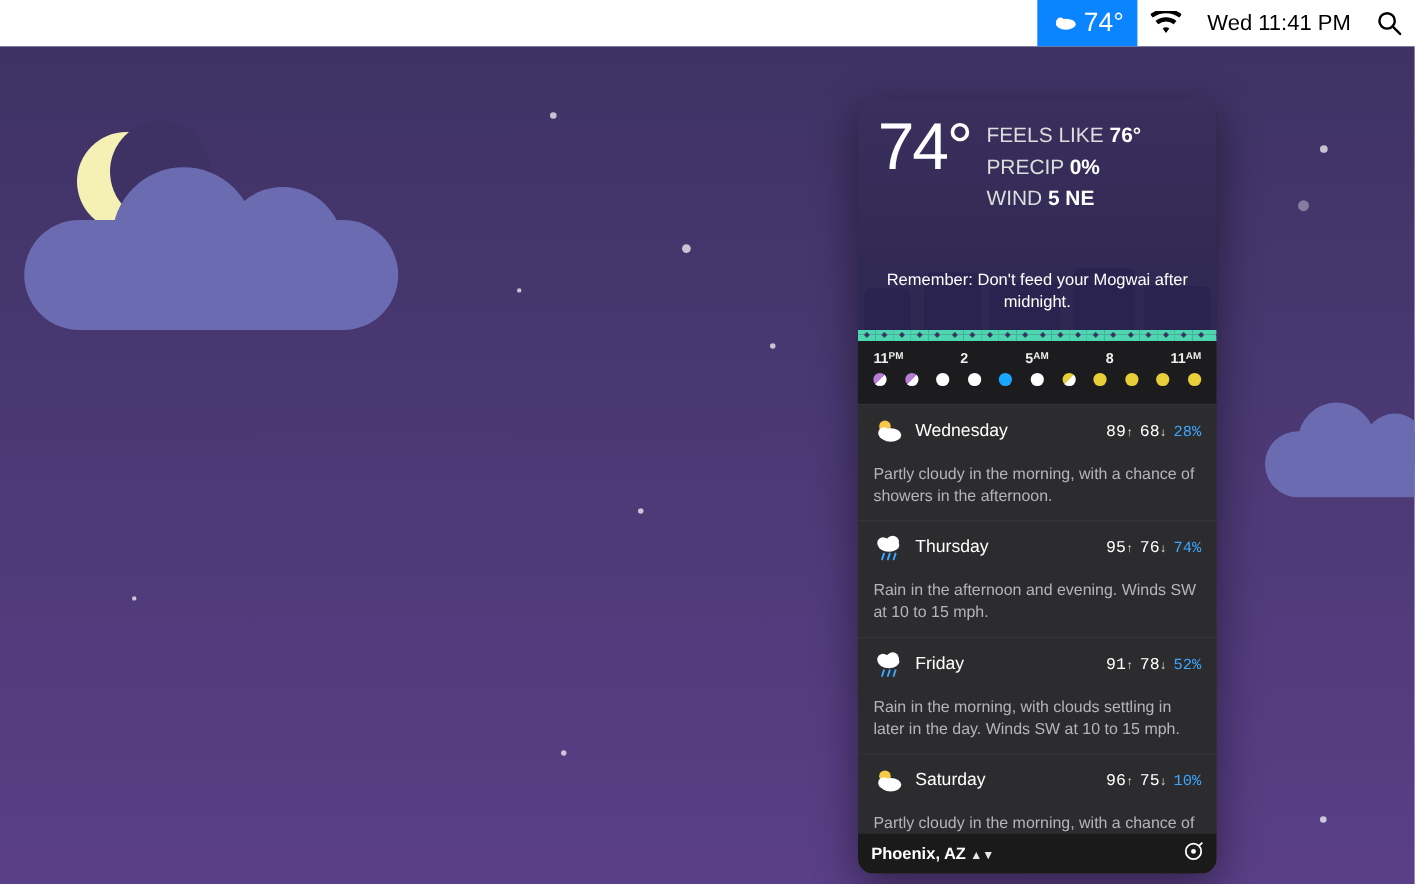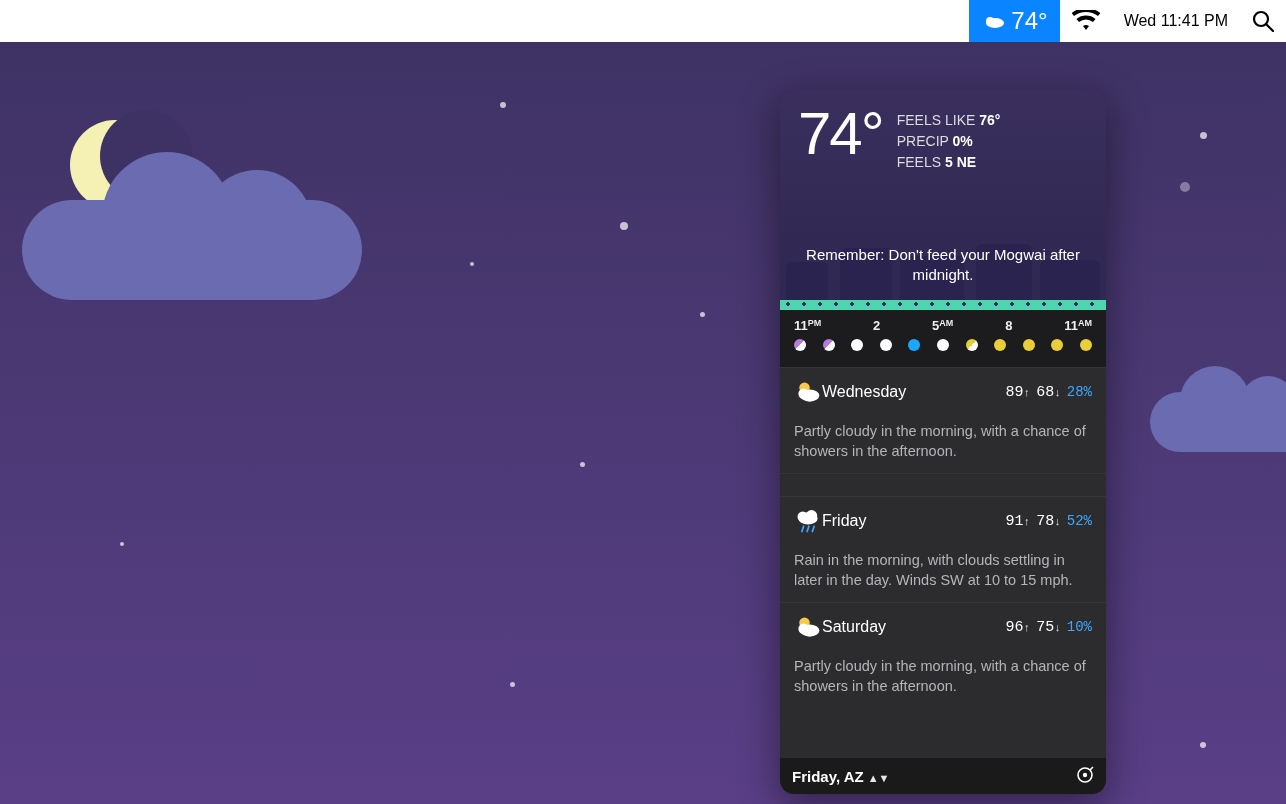--- a/index.html
+++ b/index.html
@@ -7,21 +7,21 @@
 
   
   .menubar {
     position: absolute; top: 0; left: 0; right: 0; height: 42px;
     background: #fff; display: flex; justify-content: flex-end; align-items: center;
     z-index: 100;
   }
   .mb-item { height: 42px; display: flex; align-items: center; padding: 0 12px; font-size: 24px; color: #000; }
   .mb-weather { background: #0a84ff; color: #fff; gap: 6px; font-weight: 500; }
   .mb-wifi svg { width: 28px; height: 22px; }
-  .mb-time { font-size: 16px; }
+  .mb-time { font-size: 20px; }
   .mb-search svg { width: 22px; height: 22px; }
 
   
   .hero {
     position: absolute; top: 42px; left: 0; right: 0; bottom: 0;
     background: linear-gradient(180deg, #3e3264 0%, #4c3975 50%, #5a3f87 100%);
     overflow: hidden;
   }
   .star { position: absolute; border-radius: 50%; background: rgba(255,255,255,0.7); }
   .moon {
@@ -56,21 +56,21 @@
     display: flex; flex-direction: column;
   }
   .mini-hero {
     position: relative; height: 210px;
     background: linear-gradient(180deg,#3a2f5d 0%,#2f2852 90%);
     padding: 14px 18px 0 18px;
     overflow: hidden;
   }
   .mini-hero .big-temp { font-size: 60px; font-weight: 300; letter-spacing: -2px; line-height:1; color:#fff; }
   .mini-hero-rows { display: flex; gap: 14px; align-items: flex-start; }
-  .mini-meta { font-size: 14px; line-height: 1.5; color: #ddd; margin-top: 6px; }
+  .mini-meta { font-size: 19px; line-height: 1.5; color: #ddd; margin-top: 6px; }
   .mini-meta b { color: #fff; font-weight: 700; }
   .mini-tip { position: absolute; bottom: 16px; left: 18px; right: 18px; text-align: center; font-size: 15px; line-height: 1.3; color:#fff; }
 
   
   .skyline { position:absolute; left:0; right:0; bottom:0; height:58px; }
   .skyline .bld { position:absolute; bottom:0; background:#2a2350; border-radius:6px 6px 0 0; }
 
   .zigzag { height: 10px; background:
     linear-gradient(-45deg, transparent 33%, #4dd6b0 33%, #4dd6b0 66%, transparent 66%),
     linear-gradient(45deg, transparent 33%, #4dd6b0 33%, #4dd6b0 66%, transparent 66%);
@@ -82,21 +82,21 @@
   .hour-row, .temp-row { display:flex; justify-content: space-between; font-size:13px; }
   .hour-row .hr { color:#eee;font-weight:bold; }
   .hour-row .hr span.ampm { font-size:9px; vertical-align: top; }
   .dot-row { display:flex; justify-content: space-between; margin: 6px 0; }
   .dot { width:12px; height:12px; border-radius:50%; }
   .temp-row { color:#ddd; font-weight:500; }
   .temp-row .t:first-child { color:#fff; font-weight:700; }
 
   .days { flex:1; overflow:hidden; }
   .day { padding: 10px 14px 12px 14px; border-top: 1px solid rgba(255,255,255,0.05); }
-  .day-head { display:flex; align-items:center; }
+  .day-head { display:flex; align-items:center; gap:10px; }
   .day-icon { width:28px; height:28px; flex:none; }
   .day-name { font-size:16px; color:#fff; }
   .day-temps { margin-left:auto; display:flex; gap:6px; align-items:baseline; font-size:15px;font-family:Liberation Mono, monospace; }
   .hi, .lo { color:#fff; }
   .arr { font-size:11px; opacity:0.85; }
   .pct { color:#3ea6ff; font-size:14px; }
   .day-desc { margin-top:16px; color:#b5b5b9; font-size:14.5px; line-height:1.35; }
 
   .mini-footer {
     position: relative; height: 36px; background:rgba(0,0,0,0.4);
@@ -163,21 +163,21 @@
         <div class="bld" style="left:60px;width:52px;height:52px"></div>
         <div class="bld" style="left:120px;width:64px;height:44px"></div>
         <div class="bld" style="left:196px;width:56px;height:56px"></div>
         <div class="bld" style="left:260px;width:60px;height:40px"></div>
       </div>
       <div class="mini-hero-rows">
         <div class="big-temp">74°</div>
         <div class="mini-meta">
           <div><span>FEELS LIKE</span> <b>76°</b></div>
           <div><span>PRECIP</span> <b>0%</b></div>
-          <div><span>FEELS</span> <b>5 NE</b></div>
+          <div><span>WIND</span> <b>5 NE</b></div>
         </div>
       </div>
       <div class="mini-tip">Remember: Don't feed your Mogwai after midnight.</div>
     </div>
 
     <div class="zigzag"></div>
 
     <div class="hourly">
       <div class="hour-row" id="hour-labels">
           <span class="hr">11<span class="ampm">PM</span></span>
@@ -218,20 +218,39 @@
             <span class="day-name">Wednesday</span>
             <span class="day-temps">
               <span class="hi">89<span class="arr">↑</span></span> 
               <span class="lo">68<span class="arr">↓</span></span> 
               <span class="pct">28%</span>
             </span>
           </div>
           <div class="day-desc">Partly cloudy in the morning, with a chance of showers in the afternoon.</div>
         </div>
         <div class="day">
+          <div class="day-head">
+            <span class="day-icon ico-rain">
+  <svg viewBox="0 0 32 32">
+                <ellipse cx="16" cy="13" rx="11" ry="7" fill="#fff"></ellipse>
+                <circle cx="10" cy="11" r="6" fill="#fff"></circle>
+                <circle cx="20" cy="10" r="6.5" fill="#fff"></circle>
+    <line x1="11" y1="22" x2="9" y2="28" stroke="#3ea6ff" stroke-width="2" stroke-linecap="round"></line>
+    <line x1="17" y1="22" x2="15" y2="28" stroke="#3ea6ff" stroke-width="2" stroke-linecap="round"></line>
+    <line x1="23" y1="22" x2="21" y2="28" stroke="#3ea6ff" stroke-width="2" stroke-linecap="round"></line>
+  </svg>
+</span>
+            <span class="day-name">Thursday</span>
+            <span class="day-temps">
+              <span class="hi">95<span class="arr">↑</span></span> 
+              <span class="lo">76<span class="arr">↓</span></span> 
+              <span class="pct">74%</span>
+            </span>
+          </div>
+          <div class="day-desc">Rain in the afternoon and evening. Winds SW at 10 to 15 mph.</div>
         </div>
         <div class="day">
           <div class="day-head">
             <span class="day-icon ico-rain">
   <svg viewBox="0 0 32 32">
                 <ellipse cx="16" cy="13" rx="11" ry="7" fill="#fff"></ellipse>
                 <circle cx="10" cy="11" r="6" fill="#fff"></circle>
                 <circle cx="20" cy="10" r="6.5" fill="#fff"></circle>
     <line x1="11" y1="22" x2="9" y2="28" stroke="#3ea6ff" stroke-width="2" stroke-linecap="round"></line>
     <line x1="17" y1="22" x2="15" y2="28" stroke="#3ea6ff" stroke-width="2" stroke-linecap="round"></line>
@@ -262,21 +281,21 @@
               <span class="lo">75<span class="arr">↓</span></span> 
               <span class="pct">10%</span>
             </span>
           </div>
           <div class="day-desc">Partly cloudy in the morning, with a chance of showers in the afternoon.</div>
         </div>
       </div>
 
     <div class="mini-footer">
       <span>
-        <span>Friday, AZ</span><span class="loc-caret">▲▼</span>
+        <span>Phoenix, AZ</span><span class="loc-caret">▲▼</span>
       </span>
       <span class="target">
         <svg width="18" height="18" viewBox="0 0 18 18">
             <circle cx="9" cy="9" r="7" stroke="#fff" stroke-width="1.6" fill="none"></circle>
             <circle cx="9" cy="9" r="2.2" fill="#fff"></circle>
             <path d="M14 4l3-3" stroke="#fff" stroke-width="1.6"></path>
           </svg>
       </span>
     </div>
   </div>

